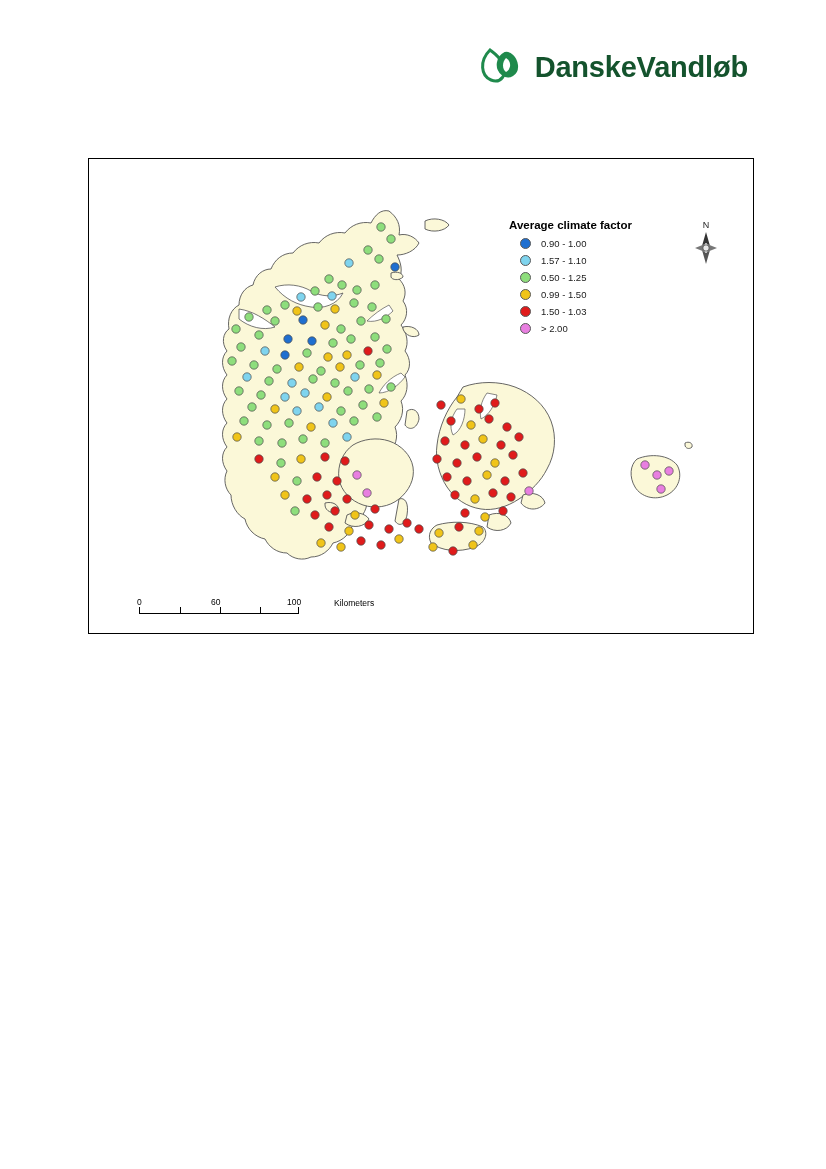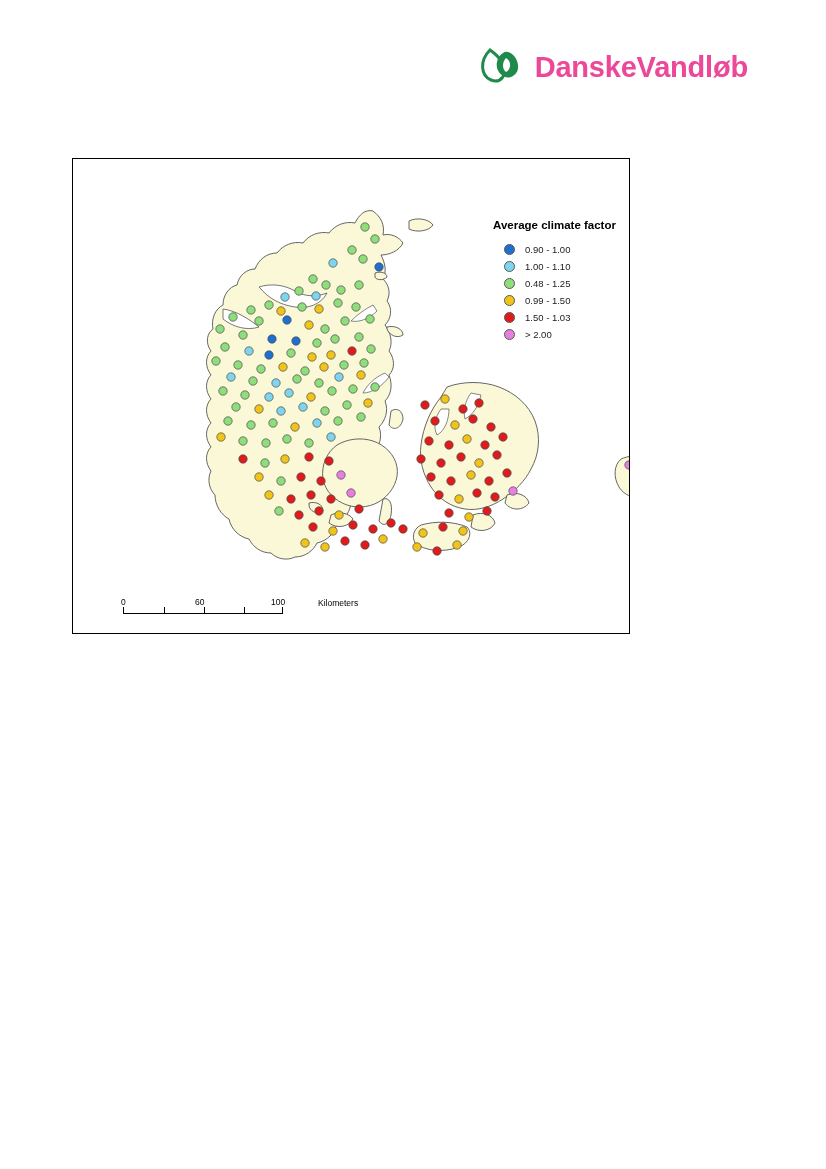--- a/index.html
+++ b/index.html
@@ -26,31 +26,31 @@
   }
   #logo-mark {
     width: 46px;
     height: 46px;
     position: relative;
     flex: none;
   }
   #logo-text {
     font-size: 29px;
     font-weight: bold;
-    color: #ec4899;
+    color: #14532d;
     letter-spacing: -0.2px;
     white-space: nowrap;
   }
 
   
   #map-figure {
     position: absolute;
-    left: 72px;
+    left: 88px;
     top: 158px;
-    width: 558px;
+    width: 666px;
     height: 476px;
     border: 1px solid #000000;
     background: #ffffff;
     box-sizing: border-box;
     overflow: hidden;
   }
   #map-canvas {
     position: absolute;
     left: 0;
     top: 0;
@@ -66,21 +66,21 @@
     width: 180px;
   }
   #legend-title {
     font-size: 11.5px;
     font-weight: bold;
     color: #000;
     margin-bottom: 7px;
   }
   .legend-row {
     display: flex;
-    align-items: flex-end;
+    align-items: flex-start;
     height: 17px;
   }
   .legend-swatch {
     width: 9px;
     height: 9px;
     border-radius: 50%;
     border: 1px solid #5a5a5a;
     margin-left: 11px;
     margin-right: 10px;
     flex: none;
@@ -404,25 +404,25 @@
 
   <div id="legend">
     <div id="legend-title">Average climate factor</div>
 
     <div class="legend-row">
       <span class="legend-swatch" style="background:#1f6fd0"></span>
       <span class="legend-label">0.90 - 1.00</span>
     </div>
     <div class="legend-row">
       <span class="legend-swatch" style="background:#7fd4ee"></span>
-      <span class="legend-label">1.00 - 1.10</span>
+      <span class="legend-label">1.57 - 1.10</span>
     </div>
     <div class="legend-row">
       <span class="legend-swatch" style="background:#8ede7c"></span>
-      <span class="legend-label">0.48 - 1.25</span>
+      <span class="legend-label">0.50 - 1.25</span>
     </div>
     <div class="legend-row">
       <span class="legend-swatch" style="background:#f0c419"></span>
       <span class="legend-label">0.99 - 1.50</span>
     </div>
     <div class="legend-row">
       <span class="legend-swatch" style="background:#e01b1b"></span>
       <span class="legend-label">1.50 - 1.03</span>
     </div>
     <div class="legend-row">

